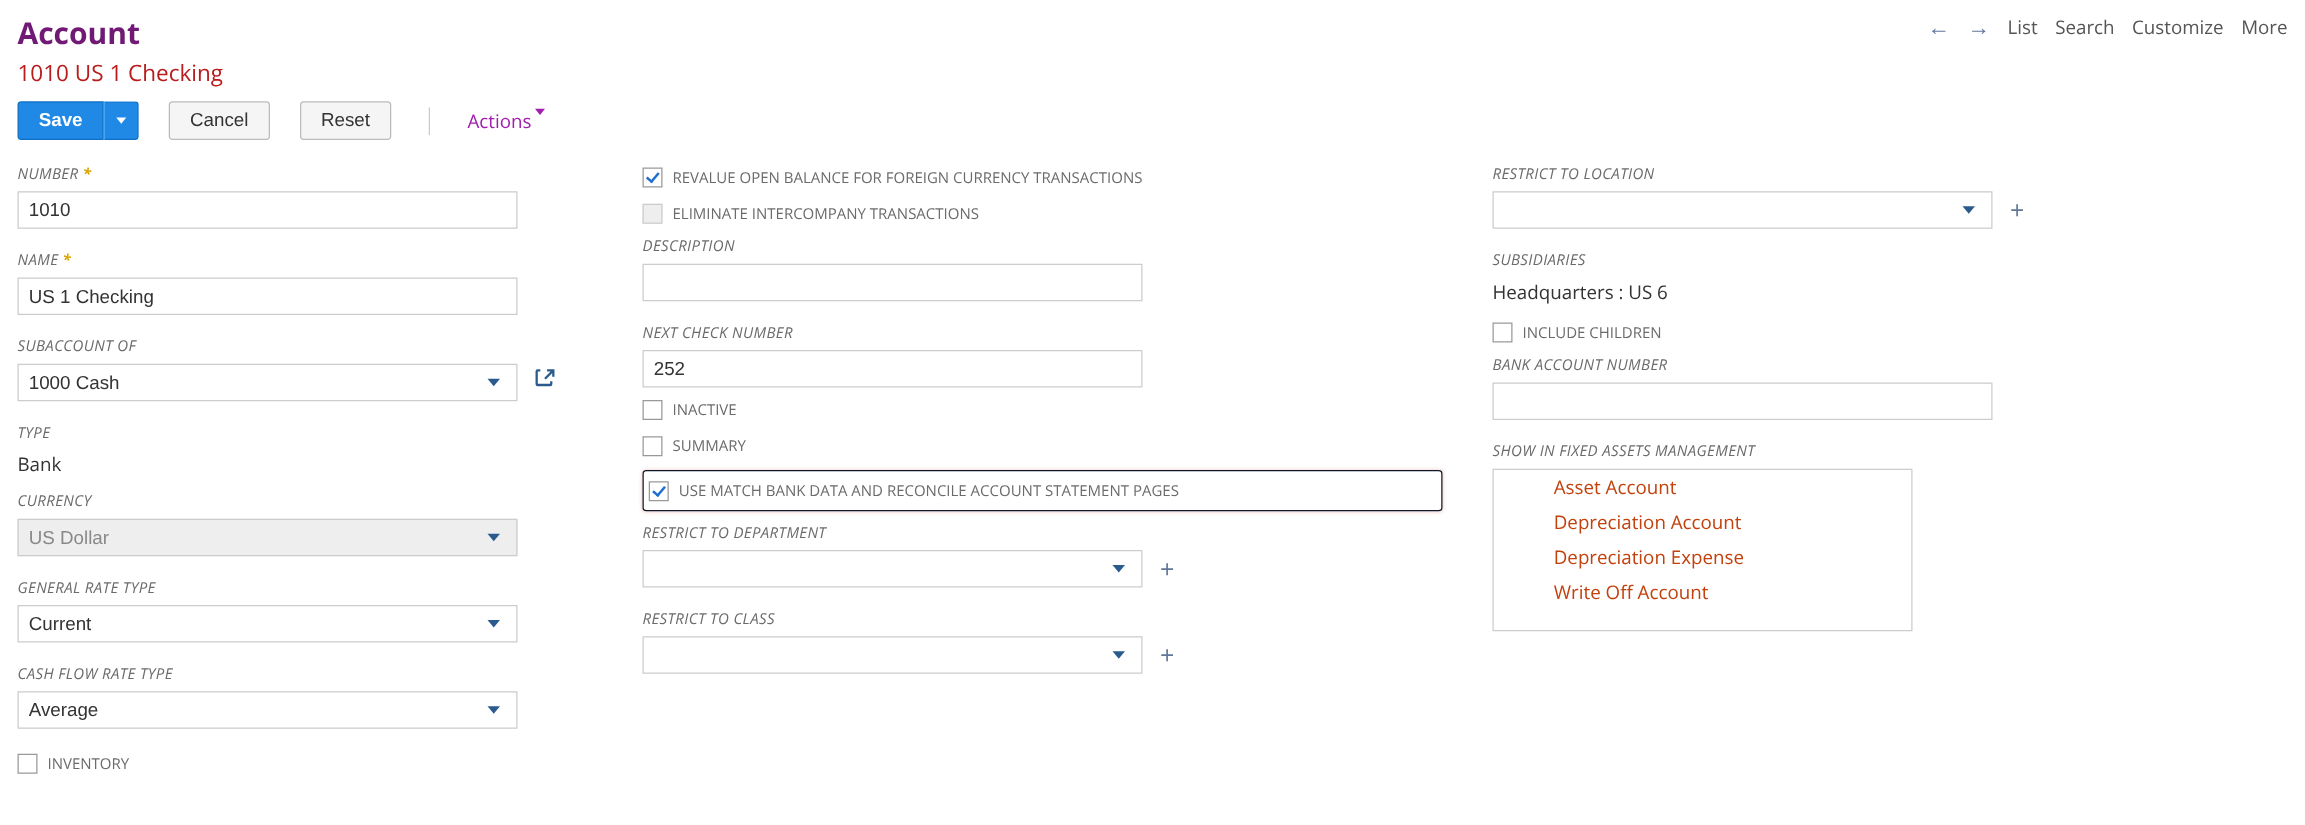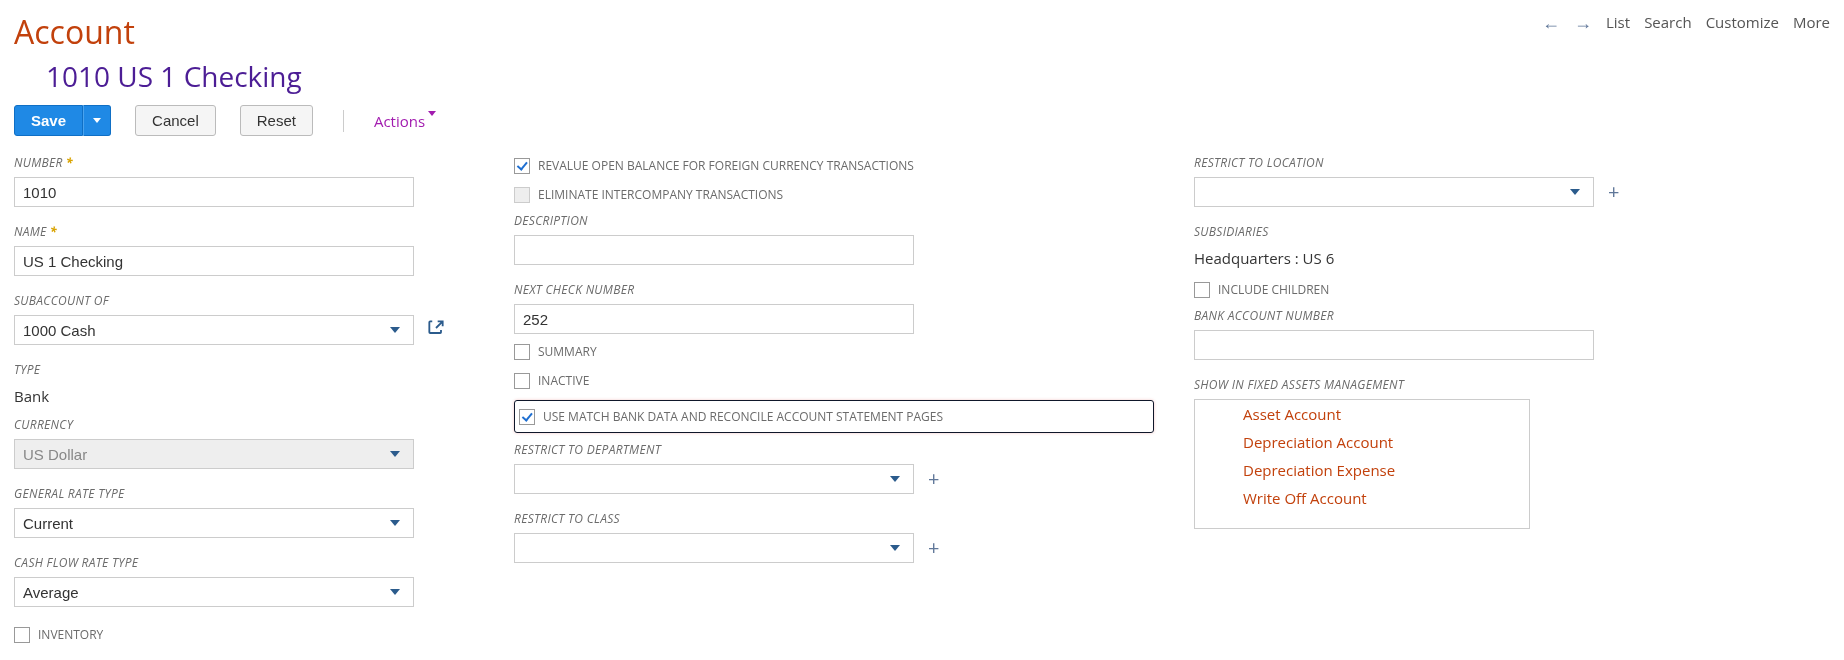--- a/index.html
+++ b/index.html
@@ -1,19 +1,19 @@
 <!DOCTYPE html>
 <html><head>
 <meta charset="utf-8">
 <style>
 * { box-sizing: border-box; margin: 0; padding: 0; }
 body { font-family: "Open Sans", Arial, sans-serif; font-size: 14px; color: #333; background: #fff; padding: 10px 14px; width: 1844px; }
 .header-row { display: flex; justify-content: space-between; align-items: flex-start; }
-.page-title { color: #c2410c; font-size: 32px; font-weight: 400; margin-bottom: 4px; }
-.record-title { color: #4c1d95; font-size: 28px; font-weight: 400; margin-bottom: 10px; margin-left: 32px; }
+.page-title { color: #701a75; font-size: 24px; font-weight: 700; margin-bottom: 4px; }
+.record-title { color: #b91c1c; font-size: 18px; font-weight: 400; margin-bottom: 10px; }
 .top-actions { display: flex; align-items: center; gap: 14px; color: #555; font-size: 15px; }
 .top-actions span { cursor: pointer; }
 .arrow-icon { color: #607799; font-size: 18px; font-weight: bold; }
 .action-bar { display: flex; align-items: center; gap: 24px; margin-bottom: 18px; }
 .btn { padding: 6px 16px; font-size: 15px; border-radius: 3px; cursor: pointer; border: 1px solid #bbb; background: #f5f5f5; color: #333; }
 .btn-primary { background: #1f89e5; border: 1px solid #0f6fc5; color: #fff; font-weight: 600; }
 .split-btn { display: flex; }
 .split-btn .btn-primary { border-top-right-radius: 0; border-bottom-right-radius: 0; }
 .split-caret { background: #1f89e5; border: 1px solid #0f6fc5; border-left: 1px solid #4aa3ee; color: #fff; width: 28px; display: flex; align-items: center; justify-content: center; border-top-right-radius: 3px; border-bottom-right-radius: 3px; cursor: pointer; }
 .vdiv { width: 1px; height: 22px; background: #ccc; margin: 0 6px; }
@@ -151,25 +151,25 @@
 
     <div class="field-label">DESCRIPTION</div>
     <input class="text-input" value="" style="">
     <div class="field-gap"></div>
 
     <div class="field-label">NEXT CHECK NUMBER</div>
     <input class="text-input" value="252" style="">
 
     <div class="chk-row">
       <div class="chk"></div>
+      <span class="chk-label">INACTIVE</span>
+    </div>
+    <div class="chk-row">
+      <div class="chk"></div>
       <span class="chk-label">SUMMARY</span>
-    </div>
-    <div class="chk-row">
-      <div class="chk"></div>
-      <span class="chk-label">INACTIVE</span>
     </div>
 
     <div class="highlight-box">
       <div class="chk-row">
         <div class="chk checked"></div>
         <span class="chk-label">USE MATCH BANK DATA AND RECONCILE ACCOUNT STATEMENT PAGES</span>
       </div>
     </div>
 
     <div class="field-label">RESTRICT TO DEPARTMENT</div>

